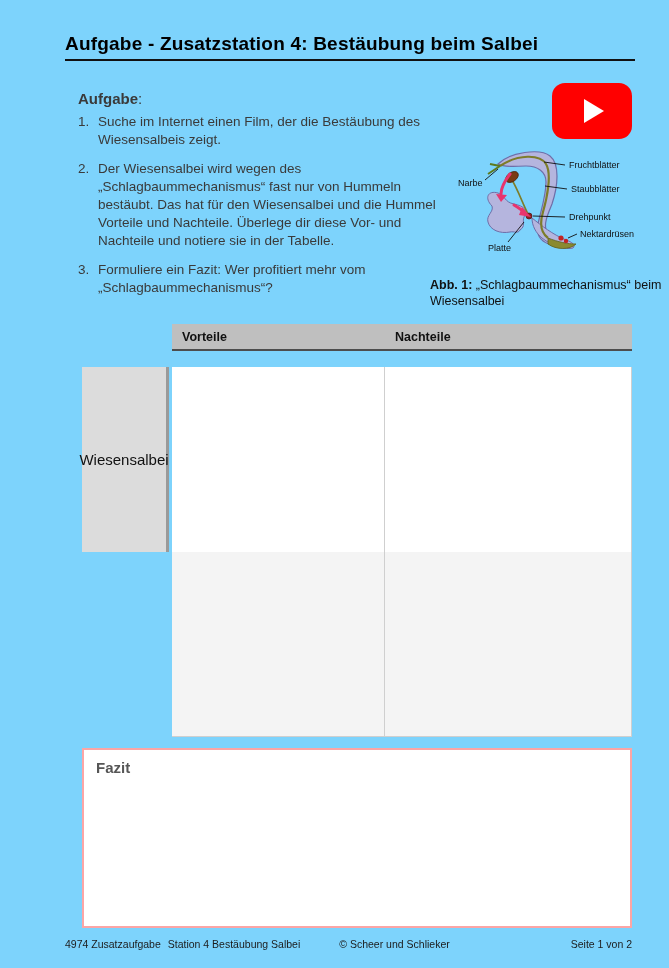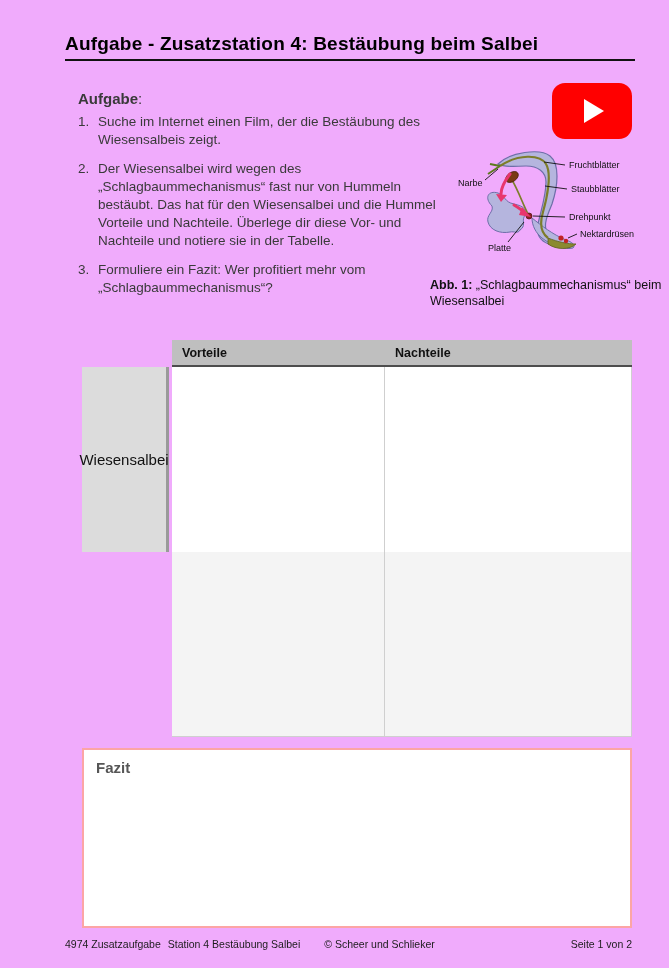--- a/index.html
+++ b/index.html
@@ -1,17 +1,17 @@
 <!DOCTYPE html>
 <html><head>
 <meta charset="utf-8">
 <style>
   html,body{margin:0;padding:0;background:#fff;}
   #page{
-    position:relative;width:669px;height:968px;background:#f0abfc;
+    position:relative;width:669px;height:968px;background:#7dd3fc;
     font-family:"Liberation Sans", sans-serif;color:#000;overflow:hidden;
   }
   
   .title{position:absolute;left:65px;top:33px;font-size:19px;font-weight:bold;letter-spacing:.2px;color:#000;}
   .title-rule{position:absolute;left:65px;top:59px;width:570px;height:2px;background:#111;}
   
   .tasks-heading{position:absolute;left:78px;top:90px;font-size:15px;color:#3a3a3a;}
   .tasks-heading b{font-weight:bold;}
   .task-list{position:absolute;left:78px;top:113px;width:372px;}
   .task{display:flex;margin-bottom:11px;font-size:13.5px;line-height:18px;color:#3a3a3a;}
@@ -19,21 +19,21 @@
   .task .txt{flex:1;}
   
   .yt{position:absolute;left:552px;top:83px;width:80px;height:56px;background:#ff0000;border-radius:13px;}
   .yt .tri{position:absolute;left:32px;top:16px;width:0;height:0;
     border-top:12px solid transparent;border-bottom:12px solid transparent;border-left:20px solid #fff;}
   
   .figure{position:absolute;left:448px;top:146px;width:221px;height:120px;}
   .fig-caption{position:absolute;left:430px;top:277px;width:235px;font-size:12.5px;line-height:16px;color:#111;}
   .fig-caption b{font-weight:bold;}
   
-  .thead{position:absolute;left:172px;top:340px;width:460px;height:27px;background:#bfbfbf;
+  .thead{position:absolute;left:172px;top:324px;width:460px;height:27px;background:#bfbfbf;
     border-bottom:2px solid #4d4d4d;display:flex;box-sizing:border-box;}
   .thead .hc{font-size:12.5px;font-weight:bold;color:#111;padding:6px 0 0 10px;box-sizing:border-box;}
   .thead .hc1{width:213px;}
   .thead .hc2{width:247px;}
   .rowlabel{position:absolute;left:82px;width:87px;height:185px;background:#dcdcdc;
     border-right:3px solid #9a9a9a;display:flex;align-items:center;justify-content:center;
     font-size:15px;font-weight:normal;color:#111;box-sizing:border-box;text-align:center;}
   .rl1{top:367px;}
   .rl2{top:552px;border-top:1px solid #c9c9c9;}
   .tcell{position:absolute;box-sizing:border-box;border-right:1px solid #cfcfcf;}
@@ -41,21 +41,21 @@
   .r2{top:552px;height:185px;background:#f4f4f4;border-bottom:1px solid #cfcfcf;}
   .c1{left:172px;width:213px;}
   .c2{left:385px;width:247px;}
   
   .fazit{position:absolute;left:82px;top:748px;width:550px;height:180px;
     border:2px solid #fca5a5;box-sizing:border-box;background:#fff;}
   .fazit .lbl{margin:9px 0 0 12px;font-size:15px;font-weight:bold;color:#565656;}
   
   .footer{position:absolute;left:65px;top:938px;width:567px;font-size:10.5px;color:#1c1c1c;display:flex;}
   .footer .f-id{margin-right:7px;}
-  .footer .f-title{margin-right:24px;text-align:right;}
+  .footer .f-title{margin-right:39px;text-align:right;}
   .footer .f-copy{flex:1;}
   .footer .f-page{text-align:right;}
   svg text{font-family:"Liberation Sans", sans-serif;}
 </style>
 </head>
 <body>
 
 <div id="page">
 
   <div class="title">Aufgabe - Zusatzstation 4: Bestäubung beim Salbei</div>

